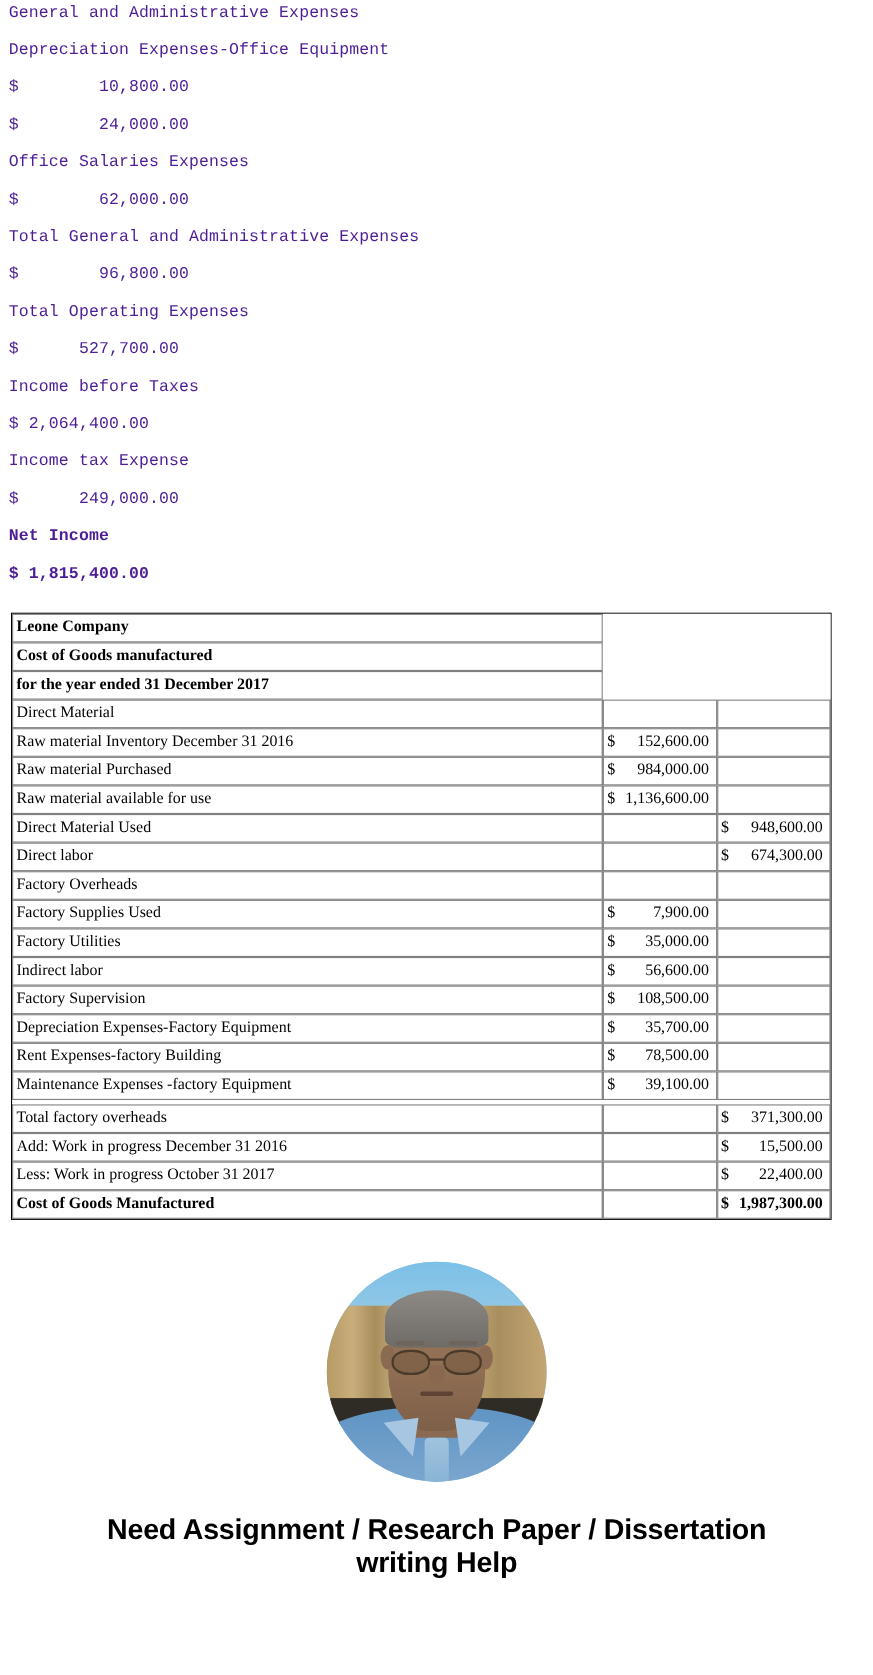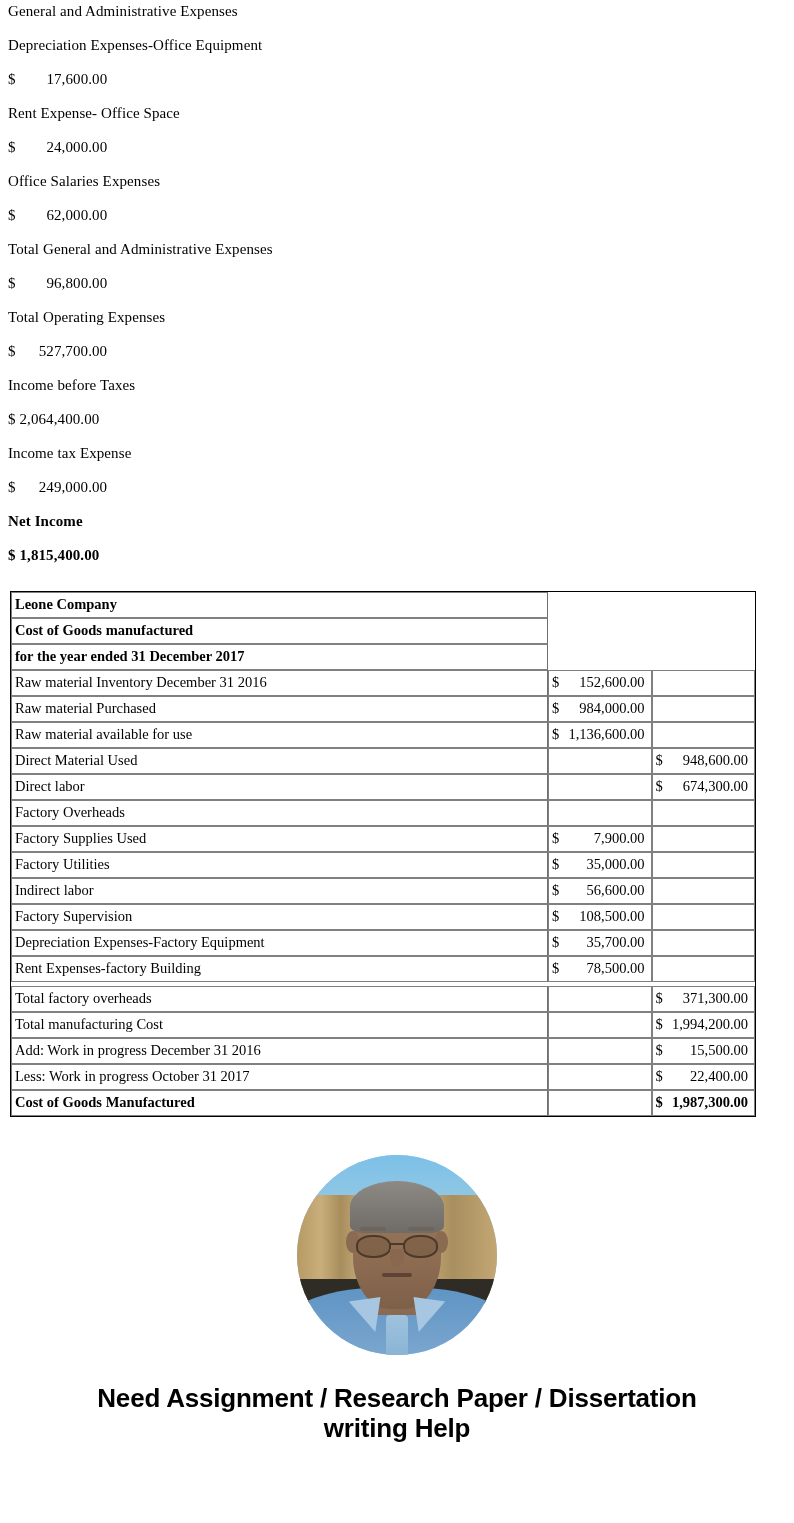--- a/index.html
+++ b/index.html
@@ -21,24 +21,24 @@
     min-height: 1523px;
     background: #ffffff;
     overflow: hidden;
   }
 
   
   .stmt-block {
     padding: 0 8px 0 8px;
   }
   .stmt-line {
-    font-family: Liberation Serif, serif;
+    font-family: Liberation Mono, monospace;
     font-size: 15px;
     line-height: 19px;
-    color: #000000;
+    color: #4c1d95;
     margin: 0 0 15px 0;
     white-space: pre;
     letter-spacing: 0.1px;
   }
   .stmt-line.first {
     margin-top: 2px;
   }
   .stmt-line.bold {
     font-weight: bold;
   }
@@ -243,22 +243,21 @@
 </style>
 </head>
 <body>
 
 <div id="page">
 
   <div class="stmt-block">
 
   <div class="stmt-line first">General and Administrative Expenses</div>
       <div class="stmt-line">Depreciation Expenses-Office Equipment</div>
-      <div class="stmt-line">$        17,600.00</div>
-      <div class="stmt-line">Rent Expense- Office Space</div>
+      <div class="stmt-line">$        10,800.00</div>
       <div class="stmt-line">$        24,000.00</div>
       <div class="stmt-line">Office Salaries Expenses</div>
       <div class="stmt-line">$        62,000.00</div>
       <div class="stmt-line">Total General and Administrative Expenses</div>
       <div class="stmt-line">$        96,800.00</div>
       <div class="stmt-line">Total Operating Expenses</div>
       <div class="stmt-line">$      527,700.00</div>
       <div class="stmt-line">Income before Taxes</div>
       <div class="stmt-line">$ 2,064,400.00</div>
       <div class="stmt-line">Income tax Expense</div>
@@ -277,20 +276,25 @@
           </tr>
           <tr class="bold">
             <td class="lbl bold">Cost of Goods manufactured</td>
             <td class="blank-right" colspan="2"></td>
           </tr>
           <tr class="bold">
             <td class="lbl bold">for the year ended 31 December 2017</td>
             <td class="blank-right" colspan="2"></td>
           </tr>
           <tr>
+            <td class="lbl">Direct Material</td>
+            <td class="amt"></td>
+            <td class="amt"></td>
+          </tr>
+          <tr>
             <td class="lbl">Raw material Inventory December 31 2016</td>
             <td class="amt">
               <span class="money">
                 <span class="cur">$</span>
                 <span class="num">152,600.00</span>
               </span>
             </td>
             <td class="amt"></td>
           </tr>
           <tr>
@@ -387,44 +391,44 @@
               </span>
             </td>
             <td class="amt"></td>
           </tr>
           <tr>
             <td class="lbl">Rent Expenses-factory Building</td>
             <td class="amt">
               <span class="money">
                 <span class="cur">$</span>
                 <span class="num">78,500.00</span>
+              </span>
+            </td>
+            <td class="amt"></td>
+          </tr>
+          <tr>
+            <td class="lbl">Maintenance Expenses -factory Equipment</td>
+            <td class="amt">
+              <span class="money">
+                <span class="cur">$</span>
+                <span class="num">39,100.00</span>
               </span>
             </td>
             <td class="amt"></td>
           </tr>
           <tr class="sep-gap">
             <td colspan="3"></td>
           </tr>
           <tr>
             <td class="lbl">Total factory overheads</td>
             <td class="amt"></td>
             <td class="amt">
               <span class="money">
                 <span class="cur">$</span>
                 <span class="num">371,300.00</span>
-              </span>
-            </td>
-          </tr>
-          <tr>
-            <td class="lbl">Total manufacturing Cost</td>
-            <td class="amt"></td>
-            <td class="amt">
-              <span class="money">
-                <span class="cur">$</span>
-                <span class="num">1,994,200.00</span>
               </span>
             </td>
           </tr>
           <tr>
             <td class="lbl">Add: Work in progress December 31 2016</td>
             <td class="amt"></td>
             <td class="amt">
               <span class="money">
                 <span class="cur">$</span>
                 <span class="num">15,500.00</span>

